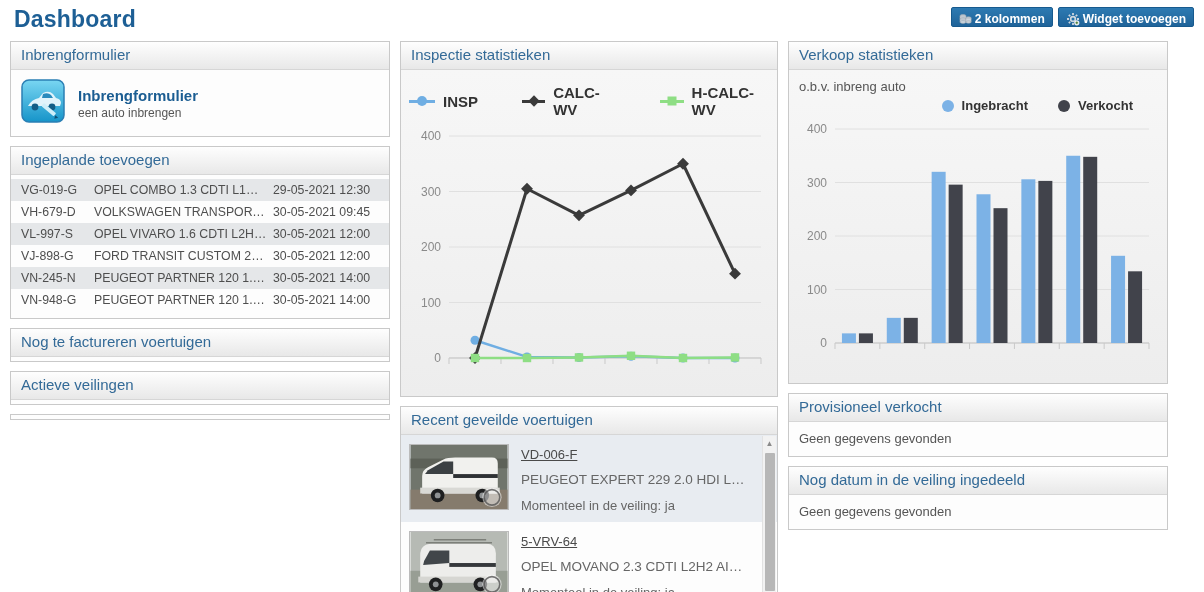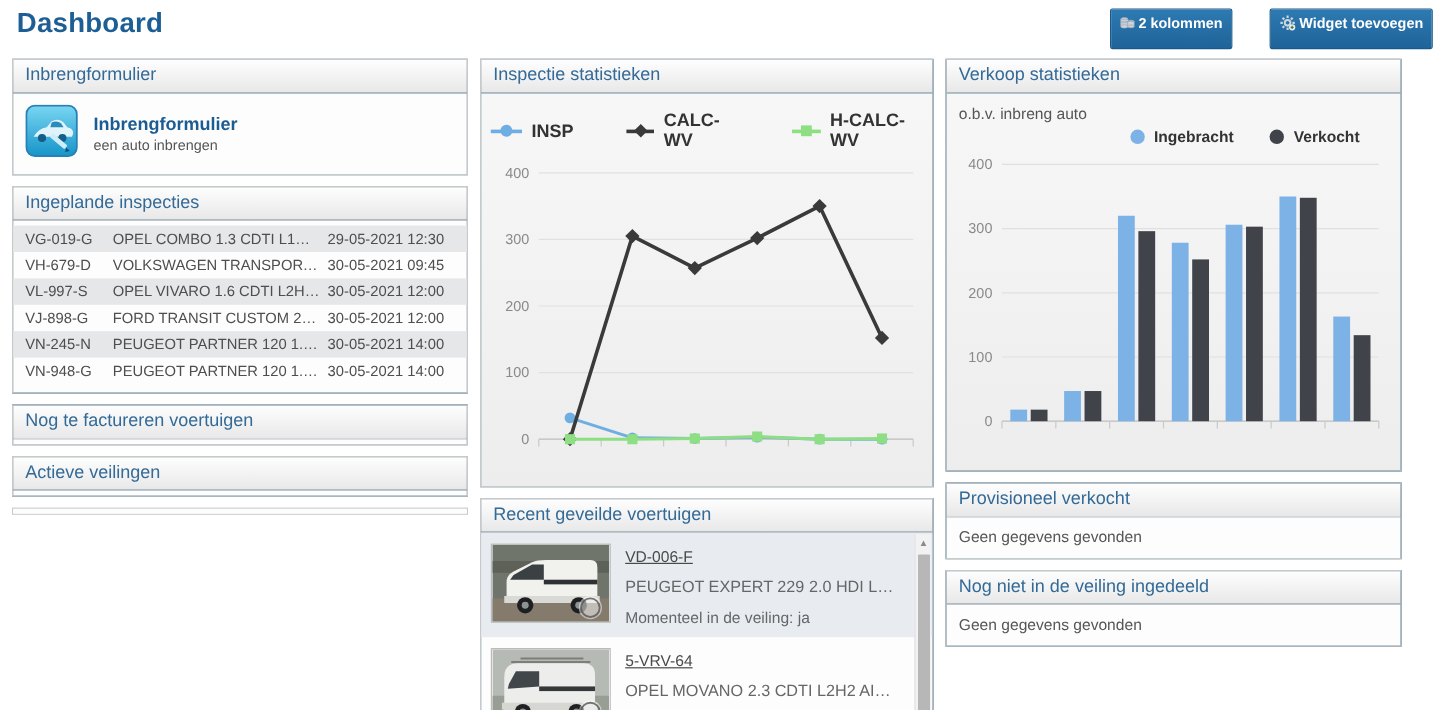--- a/index.html
+++ b/index.html
@@ -7,22 +7,22 @@
               font-family:"Liberation Sans", sans-serif; }
   .page { position:relative; width:1204px; height:592px; }
 
   
   .topbar { display:flex; justify-content:space-between; align-items:flex-start;
             padding:6px 10px 8px 14px; }
   .page-title { color:#1d5f95; font-size:23px; font-weight:bold; letter-spacing:.2px; }
   .tb-buttons { display:flex; gap:5px; padding-top:1px; }
   .tb-btn { display:flex; align-items:center; gap:3px; background:linear-gradient(#2d7ab2,#1f6399);
             border:1px solid #175a8e; color:#fff; font-weight:bold; font-size:12px;
-            padding:4px 7px 14px; border-radius:2px; cursor:pointer;
-            font-family:"Liberation Sans", sans-serif;margin-left:26px; }
+            padding:4px 7px 0; border-radius:2px; cursor:pointer;
+            font-family:"Liberation Sans", sans-serif; }
   .btn-ic { display:inline-flex; }
 
   
   .cols { display:flex; gap:10px; padding-left:10px; align-items:flex-start; }
   .col-left  { width:380px; }
   .col-mid   { width:378px; }
   .col-right { width:380px; }
 
   
   .widget { border:1px solid #c9c9c9; margin-bottom:9px; background:#0c4a6e; }
@@ -161,21 +161,21 @@
             </svg>
           </span>
           <span>
             <div class="inbreng-title">Inbrengformulier</div>
             <div class="inbreng-sub">een auto inbrengen</div>
           </span>
         </div>
       </div>
 
       <div class="widget">
-        <div class="widget-header">Ingeplande inspecties</div>
+        <div class="widget-header">Ingeplande toevoegen</div>
         <div class="insp-body">
           <div class="insp-row">
             <span class="cell-plate">VG-019-G</span>
             <span class="cell-desc">OPEL COMBO 1.3 CDTI L1H1 E...</span>
             <span class="cell-date">29-05-2021 12:30</span>
           </div>
           <div class="insp-row">
             <span class="cell-plate">VH-679-D</span>
             <span class="cell-desc">VOLKSWAGEN TRANSPORTE...</span>
             <span class="cell-date">30-05-2021 09:45</span>
@@ -395,18 +395,18 @@
             </svg>
         </div>
       </div>
 
       <div class="widget">
         <div class="widget-header">Provisioneel verkocht</div>
         <div class="empty-body">Geen gegevens gevonden</div>
       </div>
 
       <div class="widget">
-        <div class="widget-header">Nog niet in de veiling ingedeeld</div>
+        <div class="widget-header">Nog datum in de veiling ingedeeld</div>
         <div class="empty-body">Geen gegevens gevonden</div>
       </div>
     </div>
   </div>
 </div>
 
 </body></html>

